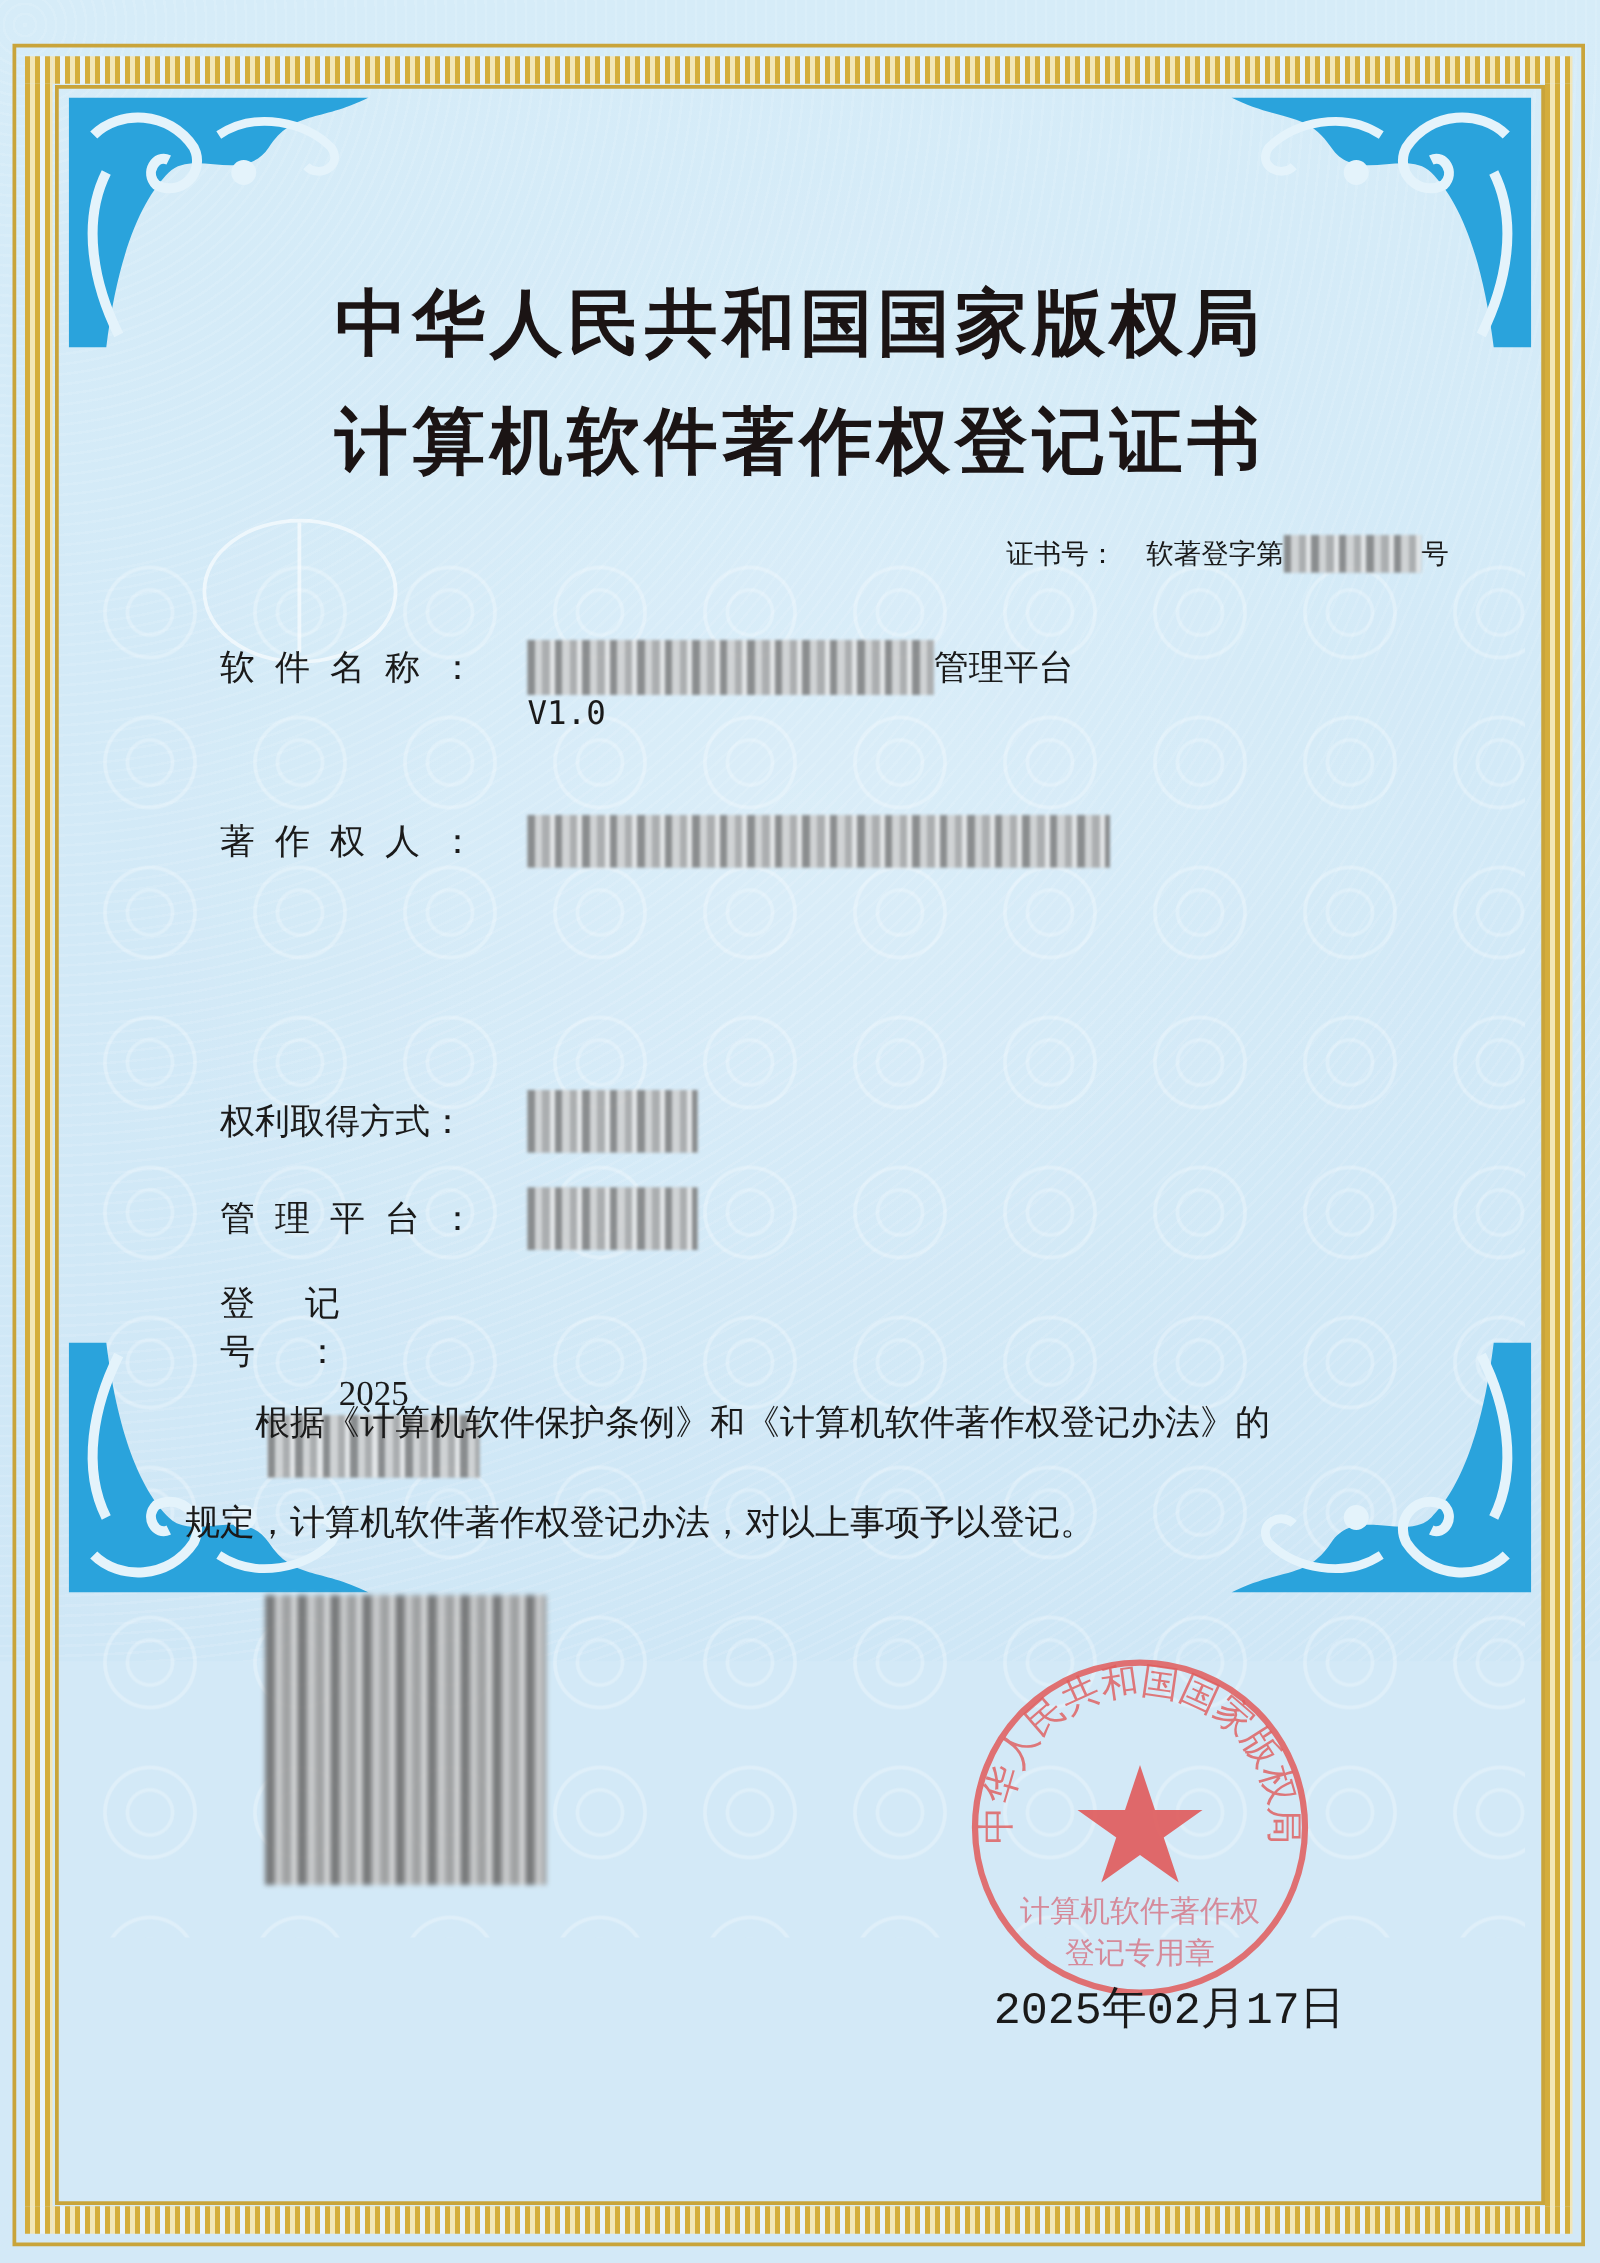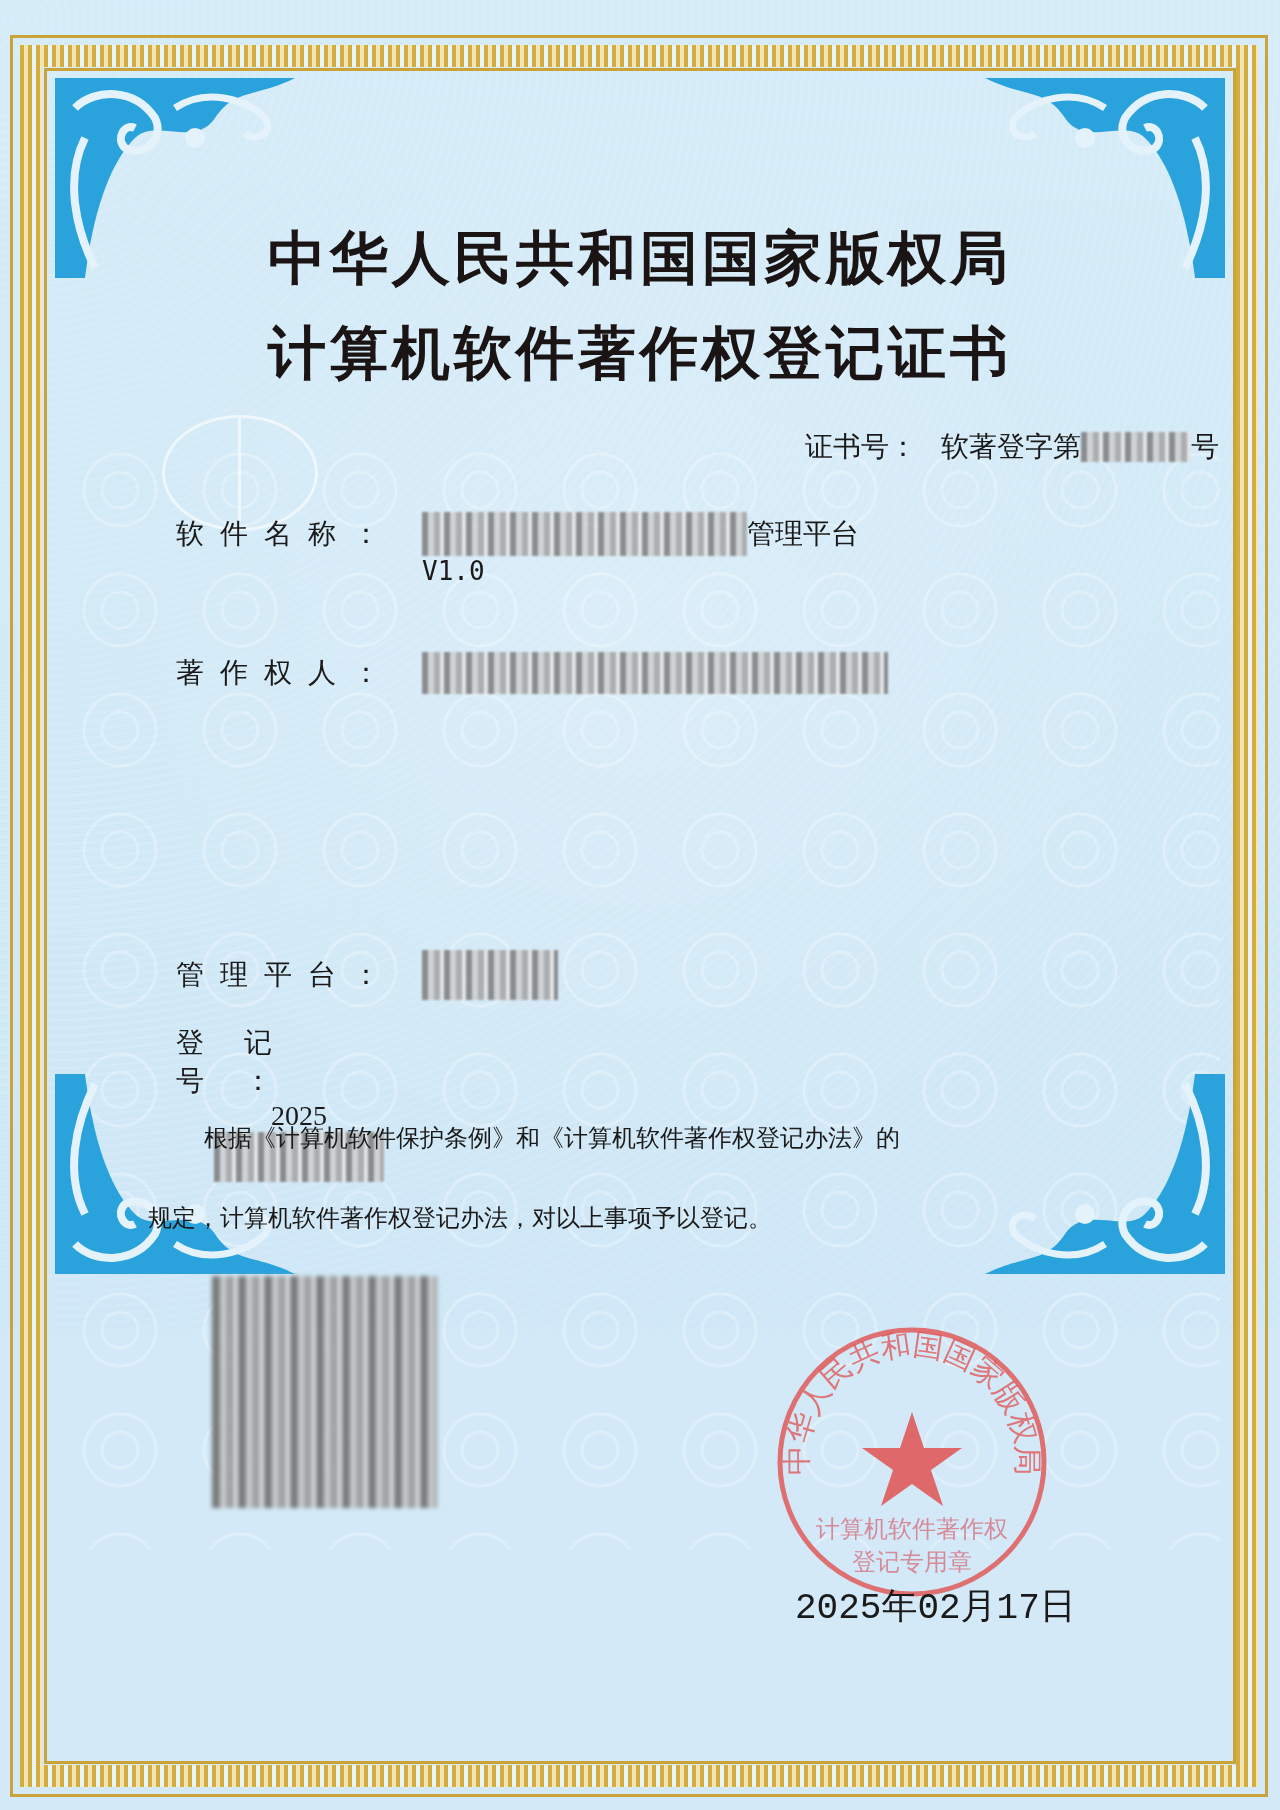--- a/index.html
+++ b/index.html
@@ -60,21 +60,21 @@
 
   .logo-wm {
     position:absolute; left:162px; top:415px; width:150px; height:110px;
     border:3px solid rgba(255,255,255,0.6); border-radius:50%;
   }
   .logo-wm:after {
     content:""; position:absolute; left:73px; top:0; width:3px; height:104px; background:rgba(255,255,255,0.6);
   }
 
   .cert-no {
-    position:absolute; top:428px; left:805px; font-size:28px;
+    position:absolute; top:428px; left:805px; font-size:22px;
     font-family:"DejaVu Sans", sans-serif;
     display:flex; align-items:center; gap:0;
   }
   .cert-no .lbl { margin-right:24px; }
   .blur {
     display:inline-block;
     background:
       repeating-linear-gradient(90deg, #7d7d7d 0 6px, #cfcfcf 6px 12px, #a4a4a4 12px 18px, #e5e5e5 18px 22px),
       #a8a8a8;
     filter:blur(1.2px);
@@ -83,21 +83,21 @@
   .row {
     position:absolute; left:148px; font-size:28px;
     font-family:"DejaVu Sans", sans-serif; display:flex; align-items:center;margin-left:28px;
   }
   .row .label { width:246px; }
   .spaced { letter-spacing:16px; }
   .spaced-wide { letter-spacing:40px; }
   .mono { font-family:"DejaVu Sans Mono", monospace; font-size:26px; }
 
   .para {
-    position:absolute; left:148px; width:1020px; font-size:24px;
+    position:absolute; left:148px; width:1020px; font-size:28px;
     font-family:"DejaVu Sans", sans-serif; line-height:80px;
   }
   .qr {
     position:absolute; left:212px; top:1276px; width:225px; height:232px;
     background:
       repeating-linear-gradient(90deg, #6e6e6e 0 8px, #c9c9c9 8px 14px, #9a9a9a 14px 22px, #e3e3e3 22px 26px),
       #999;
     filter:blur(2px); opacity:0.9;
   }
   .seal {
@@ -172,20 +172,24 @@
     <span class="blur" style="width:325px;height:44px;"></span>
     <span>管理平台</span>
   </div>
   <div class="row mono" style="top:556px; left:394px;">V1.0</div>
 
   <div class="row" style="top:652px;">
     <span class="label spaced">著作权人：</span>
     <span class="blur" style="width:466px;height:42px;"></span>
   </div>
 
+  <div class="row" style="top:872px;">
+    <span class="label">权利取得方式：</span>
+    <span class="blur" style="width:136px;height:50px;"></span>
+  </div>
 
   <div class="row" style="top:950px;">
     <span class="label spaced">管理平台：</span>
     <span class="blur" style="width:136px;height:50px;"></span>
   </div>
 
   <div class="row" style="top:1024px;flex-direction:column;">
     <span class="label spaced-wide">登记号：</span>
     <span style="font-family:Liberation Serif, serif;">2025</span>
     <span class="blur" style="width:170px;height:50px;"></span>

